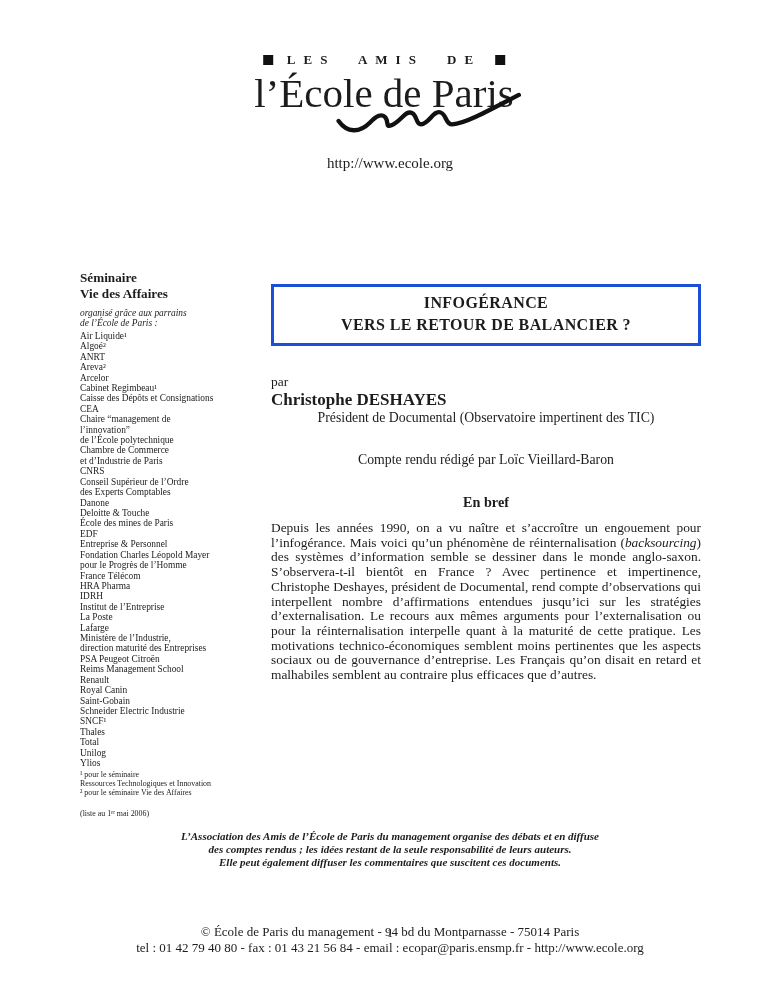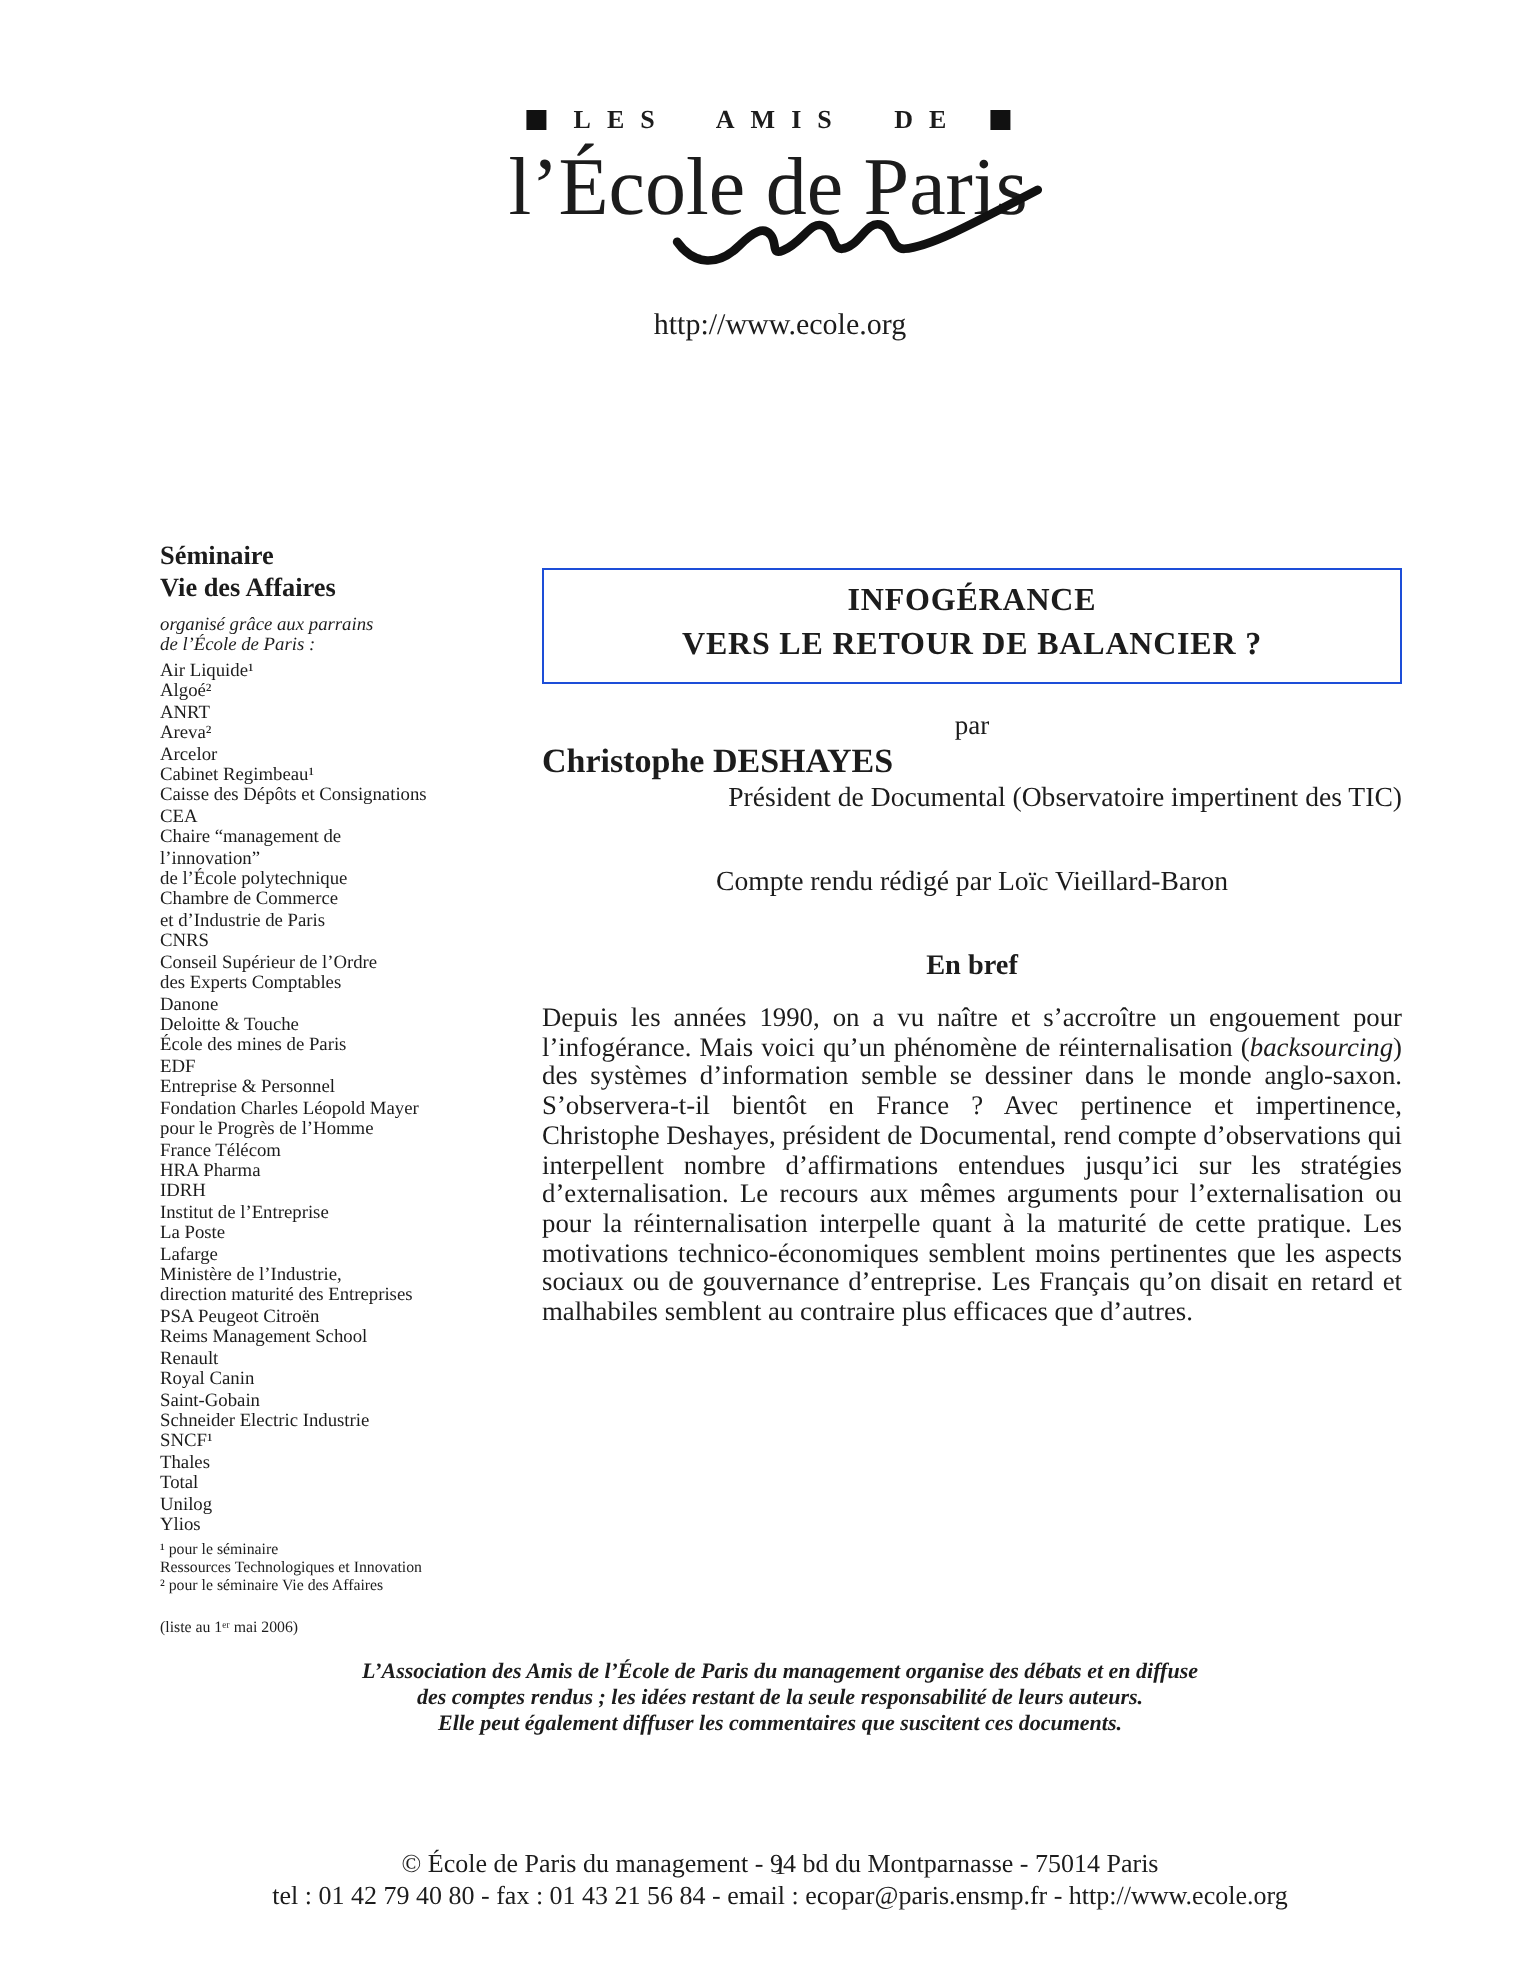--- a/index.html
+++ b/index.html
@@ -22,25 +22,25 @@
   .site-url{position:absolute;top:155px;left:0;width:100%;text-align:center;font-size:15px;}
   
   .sidebar{position:absolute;left:80px;top:270px;width:190px;}
   .sem-title{font-weight:bold;font-size:13.2px;line-height:15.5px;}
   .patrons-intro{margin-top:7px;font-style:italic;font-size:9.4px;line-height:10.4px;}
   .sponsors{margin-top:2px;font-size:9.4px;line-height:10.42px;}
   .footnotes{margin-top:1px;font-size:7.9px;line-height:9.4px;}
   .list-date{margin-top:11px;font-size:7.9px;}
   
   .main{position:absolute;left:271px;top:284px;width:430px;}
-  .title-box{border:1px solid #1d4ed8;padding:5px 4px 7px;text-align:center;}
+  .title-box{border:3px solid #1d4ed8;padding:5px 4px 7px;text-align:center;}
   .title-line{font-weight:bold;font-size:16px;line-height:22px;letter-spacing:0.4px;}
-  .byline{margin-top:13px;text-align:center;font-size:13.5px;}
+  .byline{margin-top:28px;font-size:13.5px;}
   .author{margin-top:0;text-align:left;font-weight:bold;font-size:17px;line-height:19px;}
-  .role{text-align:right;font-size:13.8px;margin-top:1px;}
+  .role{text-align:center;font-size:13.8px;margin-top:1px;}
   .session{margin-top:26px;text-align:center;font-size:13.8px;line-height:16px;}
   .enbref{margin-top:26px;text-align:center;font-weight:bold;font-size:14.2px;}
   .abstract{margin-top:10px;text-align:justify;font-size:13.4px;line-height:14.7px;margin-bottom:0;}
   .abstract em{font-style:italic;}
   
   .disclaimer{position:absolute;top:830px;left:0;width:100%;text-align:center;font-style:italic;font-weight:600;font-size:11px;line-height:13px;}
   .copyright{position:absolute;top:888px;left:0;width:100%;text-align:center;font-size:13px;line-height:15.5px;margin-top:36px;}
   .pagenum{position:absolute;top:926px;left:0;width:100%;text-align:center;font-size:12px;}
 </style>
 </head>

